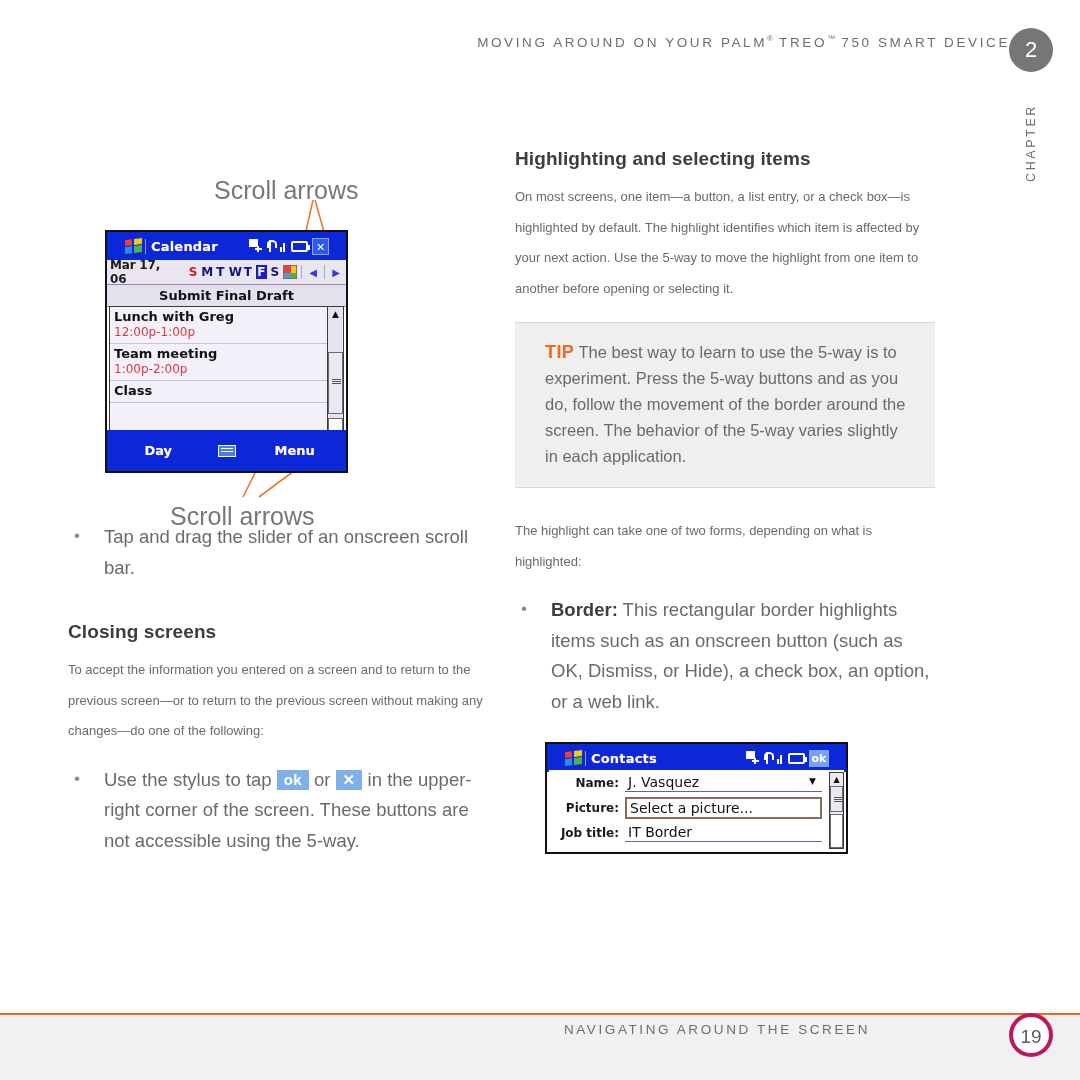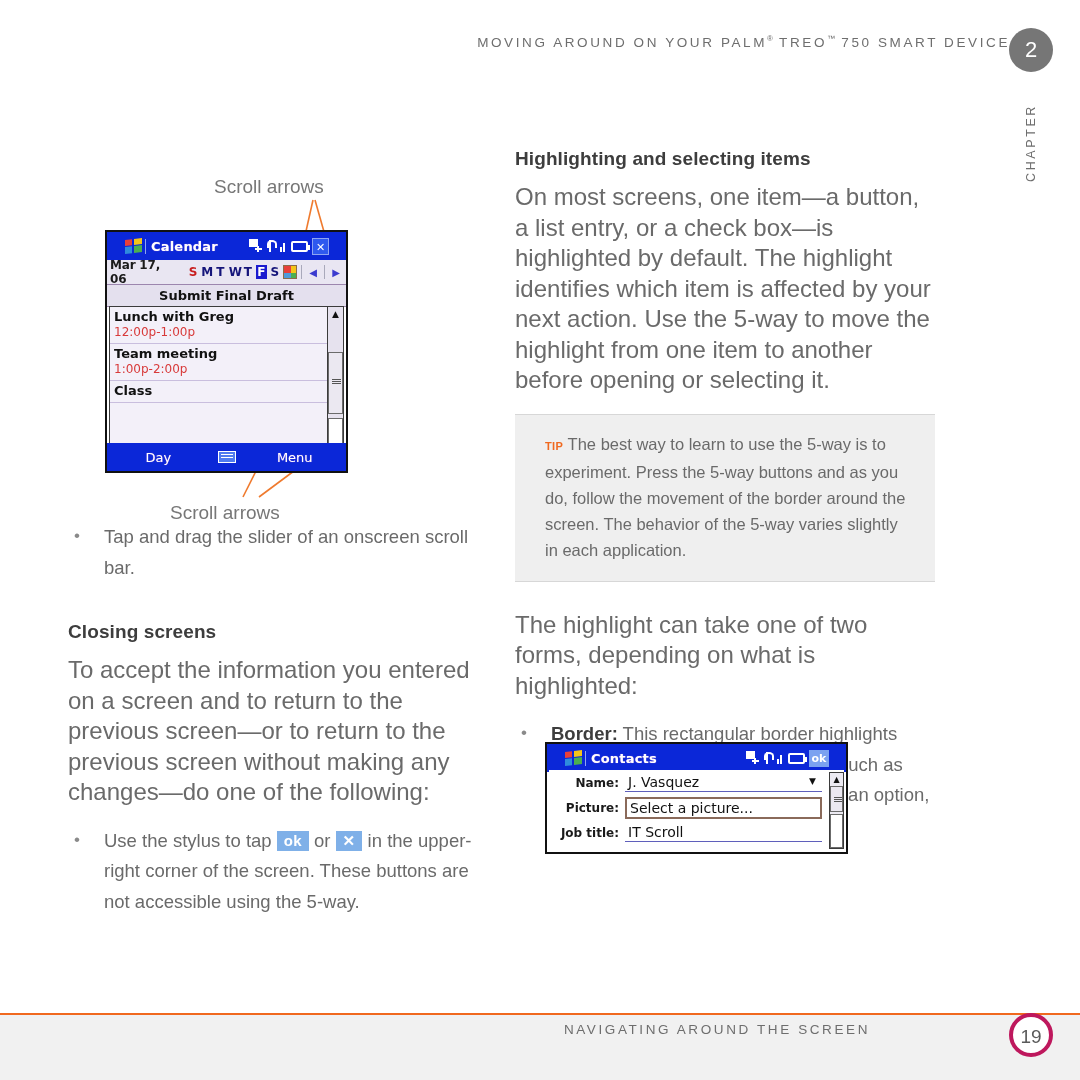--- a/index.html
+++ b/index.html
@@ -41,21 +41,21 @@
 
   
   #col-left { position:absolute; left:68px;  top:140px; width:425px; }
   #col-right{ position:absolute; left:515px; top:148px; width:420px; }
 
   h2.sec{
     font-size:19px; font-weight:bold; color:#3d3d3d;
     margin:0 0 12px 0; letter-spacing:.1px;
   }
   p.body{
-    font-size:24px; line-height:30.5px; color:#6a6a6a;
+    font-size:13px; line-height:30.5px; color:#6a6a6a;
     margin:0 0 18px 0;
   }
   .bullets{ list-style:none; margin:0; padding:0; }
   .bullets li{
     position:relative; padding-left:36px;
     font-size:18.5px; line-height:30.5px; color:#6a6a6a;
     margin-bottom:6px;
   }
   .bullets li::before{
     content:"\2022"; position:absolute; left:6px; top:-1px;
@@ -65,25 +65,25 @@
 
   
   #tip-box{
     background:#efefef;
     border-top:1px solid #d7d7d7;
     border-bottom:1px solid #d7d7d7;
     padding:16px 26px 18px 30px;
     margin:8px 0 28px 0;
     font-size:16.5px; line-height:26px; color:#6a6a6a;
   }
-  #tip-label{ color:#f0691f; font-weight:bold; font-size:11px; letter-spacing:.4px;text-align:right; }
+  #tip-label{ color:#f0691f; font-weight:bold; font-size:18px; letter-spacing:.4px;text-align:right; }
 
   
   .annot{
-    position:absolute; font-size:19px; color:#777777; white-space:nowrap;
+    position:absolute; font-size:25px; color:#777777; white-space:nowrap;
   }
   #annot-top   { left:214px; top:176px; }
   #annot-bottom{ left:170px; top:502px; }
 
   svg#annot-lines{ position:absolute; left:0; top:0; width:1080px; height:1080px; pointer-events:none; }
 
   
   .device{
     position:absolute;
     border:2px solid #111;
@@ -191,23 +191,23 @@
     position:absolute; left:0; top:30px; width:100%; height:62px;
     background:#ebe8f1; border:1px solid #6b6b6b;
   }
   .sb-grip{ position:absolute;left:3px;top:26px;width:9px;height:5px;
     background: linear-gradient(#555,#555) 0 0/9px 1px no-repeat,
                 linear-gradient(#555,#555) 0 2px/9px 1px no-repeat,
                 linear-gradient(#555,#555) 0 4px/9px 1px no-repeat;}
   .sb-white{ position:absolute;left:0;top:96px;width:100%;height:40px;background:#ffffff;border:1px solid #6b6b6b;}
 
   .dev-softkeys{
-    position:absolute; left:0; right:0; bottom:0; height:28px;
+    position:absolute; left:0; right:0; bottom:0; height:41px;
     background:#0b27d8; display:flex; align-items:center;
-    color:#fff; font-size:13px; font-weight:normal;
+    color:#fff; font-size:13px; font-weight:bold;
   }
   .sk-left{ flex:1; text-align:center; text-shadow:0 0 1px rgba(200,120,220,.8); }
   .sk-mid{ flex:0 0 34px; display:flex; justify-content:center; }
   .sk-kbd{
     width:18px;height:12px;border:1px solid #fff;background:#4f7bf0;
     position:relative;
   }
   .sk-kbd::after{content:"";position:absolute;left:2px;top:2px;right:2px;bottom:2px;
     background:
      linear-gradient(#fff,#fff) 0 0/100% 1px no-repeat,
@@ -419,21 +419,21 @@
       <div class="ct-label">Name:</div>
       <div class="ct-val" style="margin-right:22px">J. Vasquez</div>
       <div class="ct-caret" style="position:absolute;right:22px;top:6px">▼</div>
     </div>
     <div class="ct-row">
       <div class="ct-label">Picture:</div>
       <div class="ct-val boxed" style="margin-right:22px">Select a picture...</div>
     </div>
     <div class="ct-row">
       <div class="ct-label">Job title:</div>
-      <div class="ct-val" style="margin-right:22px">IT Scroll</div>
+      <div class="ct-val" style="margin-right:22px">IT Border</div>
     </div>
   </div>
 
   <div class="ct-scroll">
     <div class="ct-sb-arrow">▲</div>
     <div class="ct-sb-track">
       <div class="ct-sb-thumb">
           <span class="ct-sb-grip"></span>
         </div>
       <div class="ct-sb-white"></div>

